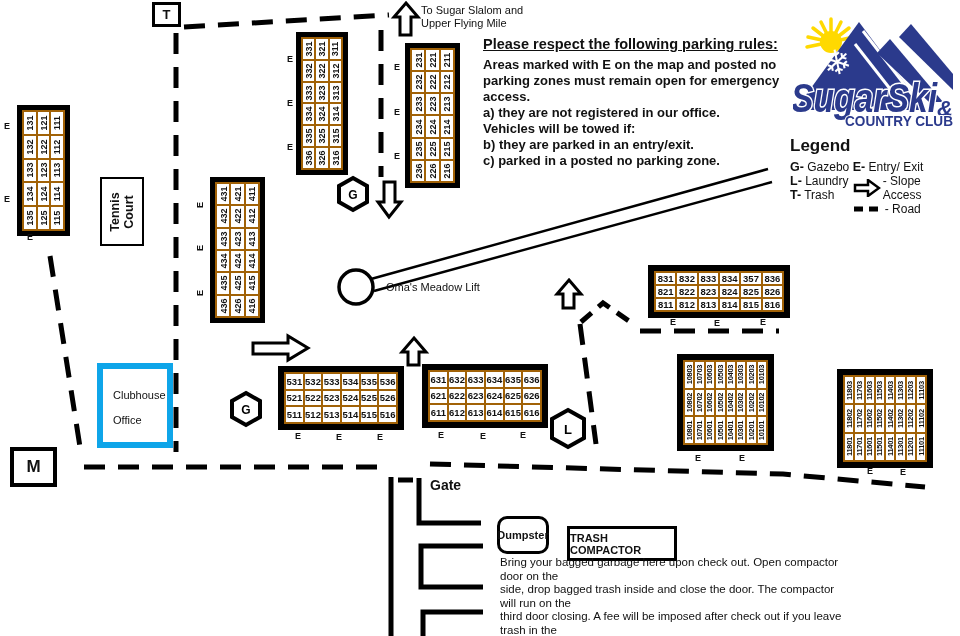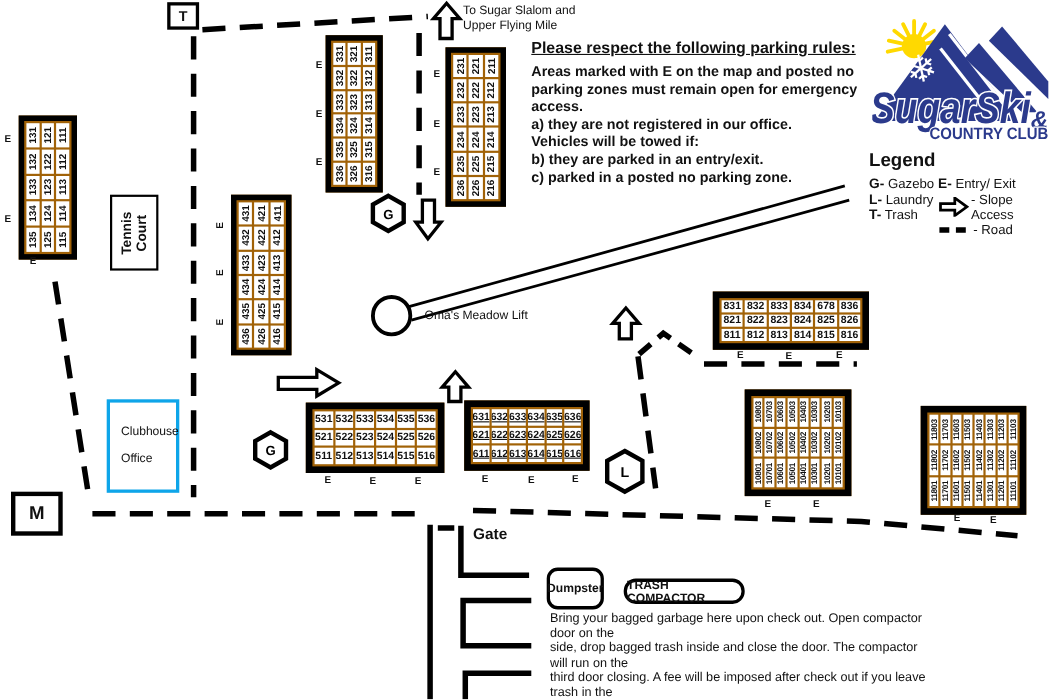--- a/index.html
+++ b/index.html
@@ -28,21 +28,21 @@
   #gatelabel{left:430px;top:477px;font-size:14px;font-weight:bold;}
   #note{left:500px;top:556px;width:348px;font-size:11.5px;line-height:13.5px;}
   #legend{left:790px;top:136px;width:170px;}
   .legend-title{font-size:17px;font-weight:bold;margin-bottom:4px;}
   .legend-cols{display:flex;align-items:flex-start;}
   .leg-left{width:64px;}
   .leg-item{font-size:12px;line-height:14px;}
   .leg-key{font-weight:bold;font-size:12.5px;}
   .leg-right .leg-item{display:flex;align-items:center;line-height:14px;}
   .leg-right svg{margin-right:2px;flex:none;}
-  #clubhouse{left:97px;top:363px;width:66px;height:85px;border:3px solid #0ea5e9;background:#fff;
+  #clubhouse{left:97px;top:363px;width:76px;height:85px;border:6px solid #0ea5e9;background:#fff;
              box-sizing:border-box;font-size:11px;position:absolute;}
   #clubhouse div{margin:0 0 0 10px;}
   #clubhouse .l1{margin-top:20px;} #clubhouse .l2{margin-top:13px;}
   #tennis .rotwrap{transform:rotate(-90deg);text-align:center;font-weight:bold;
                    font-size:12.5px;line-height:14px;}
 </style>
 </head>
 <body>
 
 <div class="stage">
@@ -106,21 +106,21 @@
 
   <div id="clubhouse">
     <div class="l1">Clubhouse</div>
     <div class="l2">Office</div>
   </div>
 
   <div class="box" id="dumpster" style="left:497px;top:501px;width:52px;height:38px;border-width:3.5px;border-radius:10px;font-size:11px;margin-top:15px;">
       <span>Dumpster</span>
     </div>
 
-  <div class="box" id="compactor" style="left:567px;top:526px;width:110px;height:23px;border-width:3.5px;font-size:11px;border-radius:11px;">
+  <div class="box" id="compactor" style="left:567px;top:526px;width:110px;height:35px;border-width:3.5px;font-size:11px;">
       <span>TRASH COMPACTOR</span>
     </div>
 
   <div class="abs" id="destination">
     <div>To Sugar  Slalom and</div>
     <div>Upper Flying Mile</div>
   </div>
 
   <div class="abs" id="rules">
     <div class="rules-title">Please respect the following parking rules:</div>
@@ -458,21 +458,21 @@
       <div class="cell">
         <span>514</span>
       </div>
       <div class="cell">
         <span>515</span>
       </div>
       <div class="cell">
         <span>516</span>
       </div>
     </div>
-  <div class="lot h3" style="left: 422px; top: 364px; width: 114px; height: 64px; grid-template-columns: repeat(6, 1fr); text-decoration: underline;">
+  <div class="lot h3" style="left: 422px; top: 364px; width: 126px; height: 64px; grid-template-columns: repeat(6, 1fr);">
       <div class="cell">
         <span>631</span>
       </div>
       <div class="cell">
         <span>632</span>
       </div>
       <div class="cell">
         <span>633</span>
       </div>
       <div class="cell">
@@ -528,21 +528,21 @@
       <div class="cell">
         <span>832</span>
       </div>
       <div class="cell">
         <span>833</span>
       </div>
       <div class="cell">
         <span>834</span>
       </div>
       <div class="cell">
-        <span>678</span>
+        <span>357</span>
       </div>
       <div class="cell">
         <span>836</span>
       </div>
       <div class="cell">
         <span>821</span>
       </div>
       <div class="cell">
         <span>822</span>
       </div>

